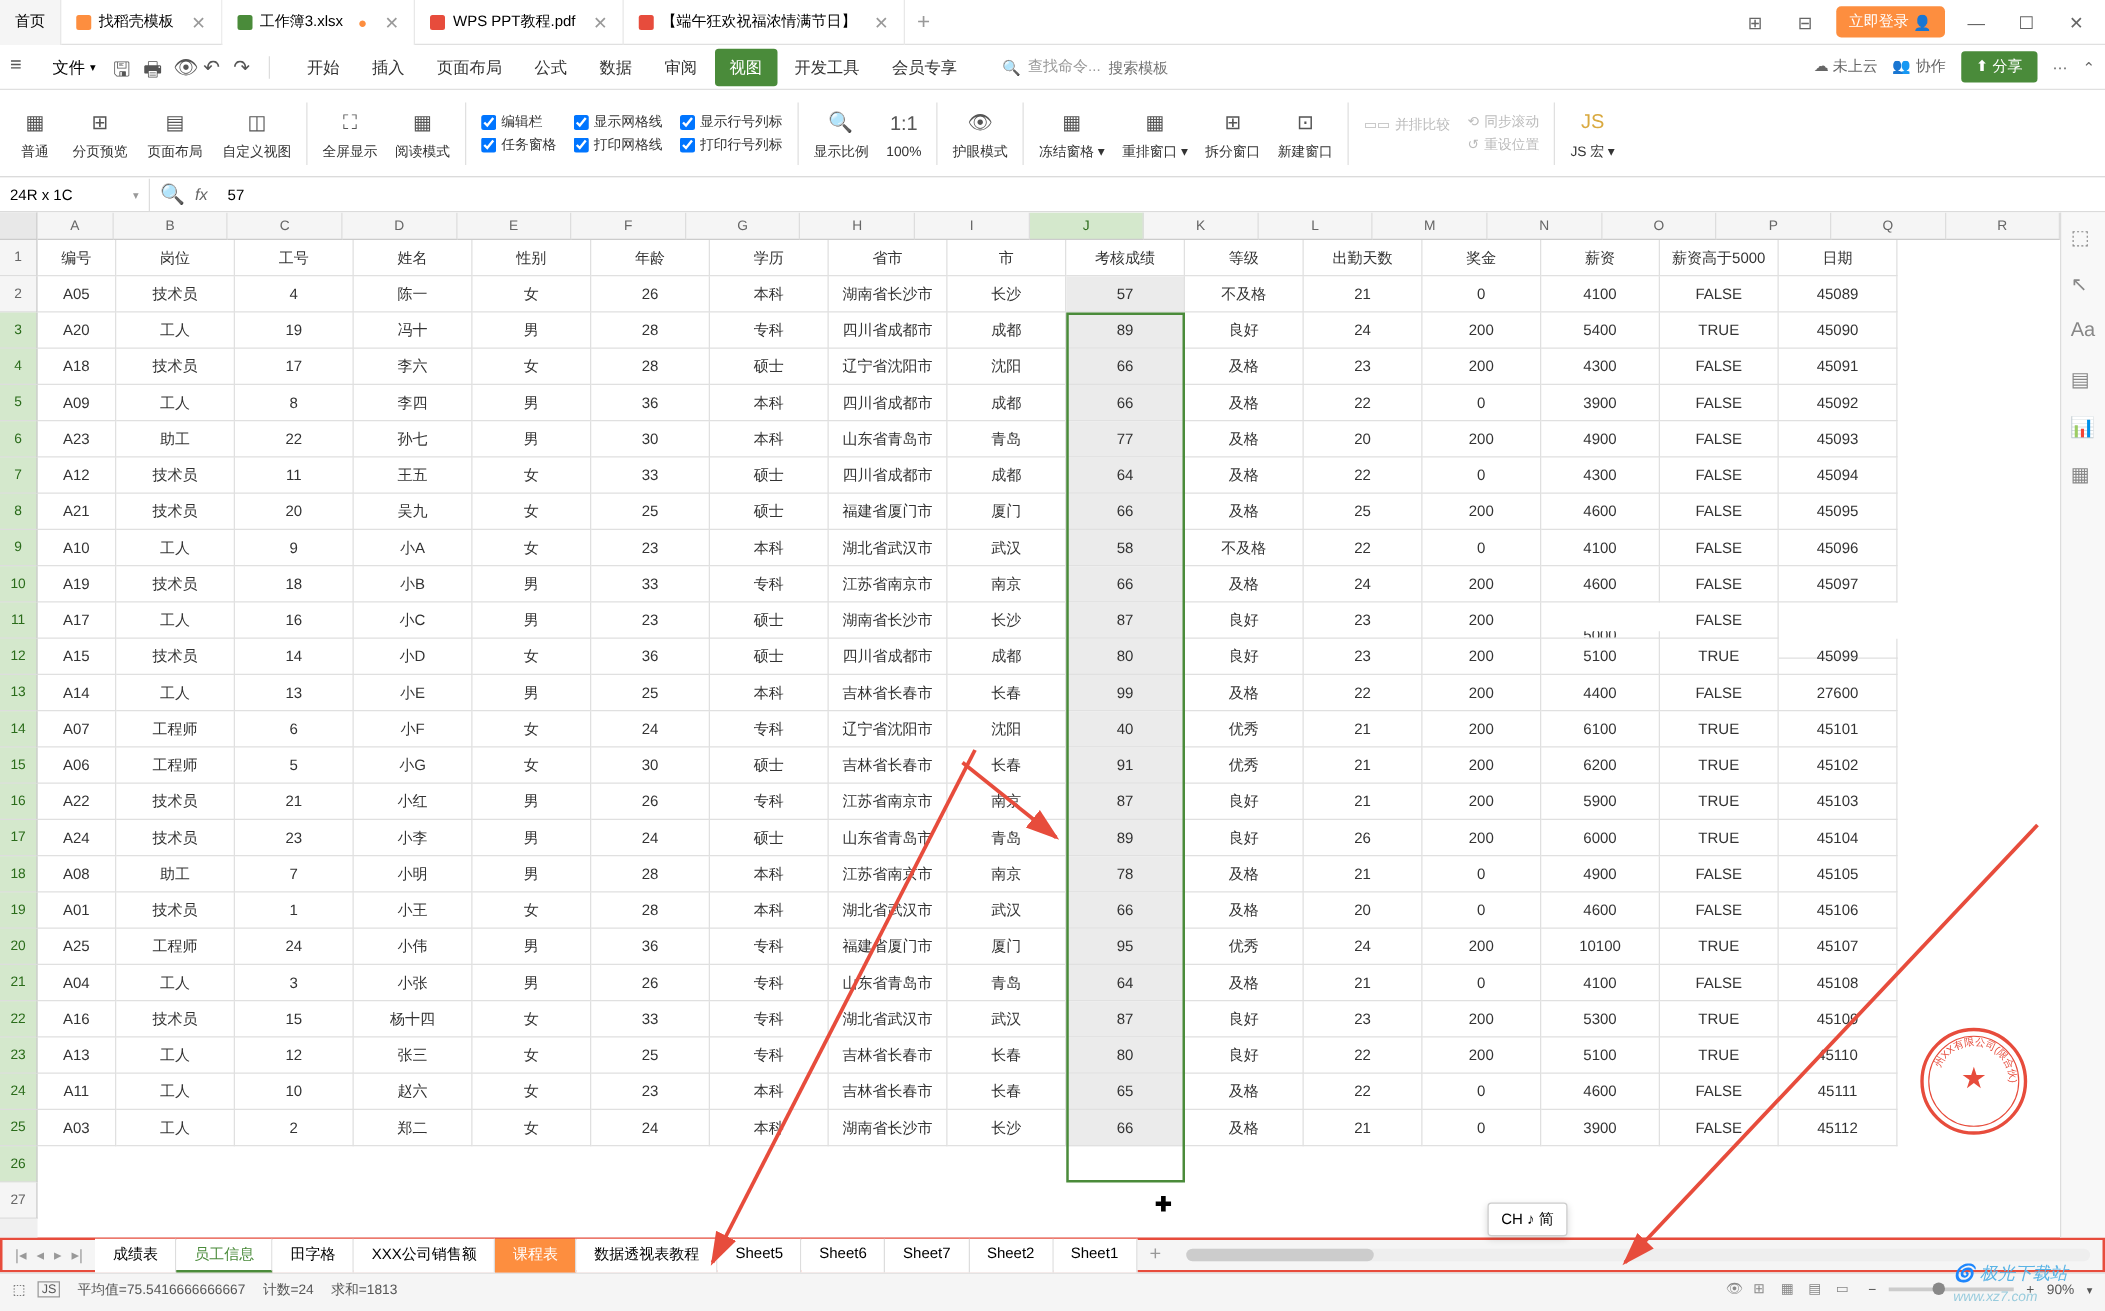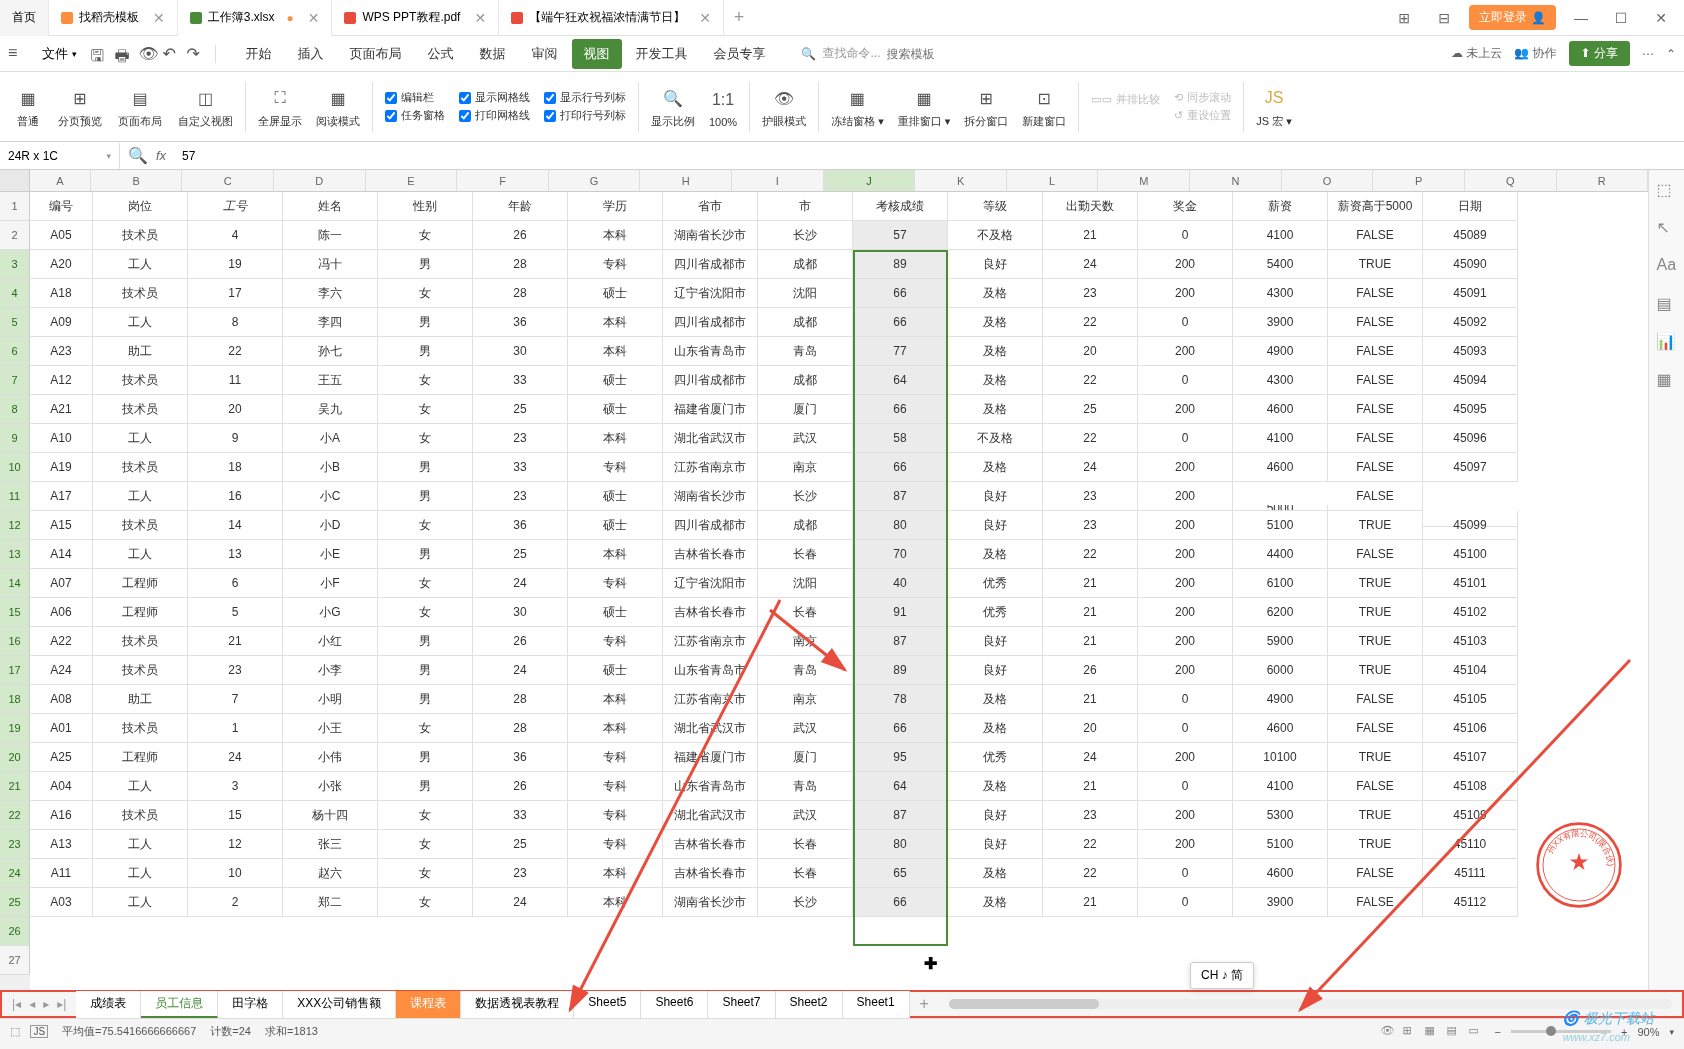--- a/index.html
+++ b/index.html
@@ -305,21 +305,21 @@
         <div class="col-header" style="width: 95px;">N</div>
         <div class="col-header" style="width: 95px;">O</div>
         <div class="col-header" style="width: 95px;">P</div>
         <div class="col-header" style="width: 95px;">Q</div>
         <div class="col-header" style="width: 95px;">R</div>
       </div>
     <div class="grid-body" id="grid-body">
         <div class="grid-row">
           <div class="cell" style="width: 63px;">编号</div>
           <div class="cell" style="width: 95px;">岗位</div>
-          <div class="cell" style="width: 95px; font-style: italic;">工号</div>
+          <div class="cell" style="width: 95px;">工号</div>
           <div class="cell" style="width: 95px;">姓名</div>
           <div class="cell" style="width: 95px;">性别</div>
           <div class="cell" style="width: 95px;">年龄</div>
           <div class="cell" style="width: 95px;">学历</div>
           <div class="cell" style="width: 95px;">省市</div>
           <div class="cell" style="width: 95px;">市</div>
           <div class="cell" style="width: 95px;">考核成绩</div>
           <div class="cell" style="width: 95px;">等级</div>
           <div class="cell" style="width: 95px;">出勤天数</div>
           <div class="cell" style="width: 95px;">奖金</div>
@@ -528,27 +528,27 @@
         <div class="grid-row">
           <div class="cell" style="width: 63px;">A14</div>
           <div class="cell" style="width: 95px;">工人</div>
           <div class="cell" style="width: 95px;">13</div>
           <div class="cell" style="width: 95px;">小E</div>
           <div class="cell" style="width: 95px;">男</div>
           <div class="cell" style="width: 95px;">25</div>
           <div class="cell" style="width: 95px;">本科</div>
           <div class="cell" style="width: 95px;">吉林省长春市</div>
           <div class="cell" style="width: 95px;">长春</div>
-          <div class="cell col-sel" style="width: 95px;">70</div>
+          <div class="cell col-sel" style="width: 95px;">99</div>
           <div class="cell" style="width: 95px;">及格</div>
           <div class="cell" style="width: 95px;">22</div>
           <div class="cell" style="width: 95px;">200</div>
           <div class="cell" style="width: 95px;">4400</div>
           <div class="cell" style="width: 95px;">FALSE</div>
-          <div class="cell" style="width: 95px;">45100</div>
+          <div class="cell" style="width: 95px;">27600</div>
         </div>
         <div class="grid-row">
           <div class="cell" style="width: 63px;">A07</div>
           <div class="cell" style="width: 95px;">工程师</div>
           <div class="cell" style="width: 95px;">6</div>
           <div class="cell" style="width: 95px;">小F</div>
           <div class="cell" style="width: 95px;">女</div>
           <div class="cell" style="width: 95px;">24</div>
           <div class="cell" style="width: 95px;">专科</div>
           <div class="cell" style="width: 95px;">辽宁省沈阳市</div>

